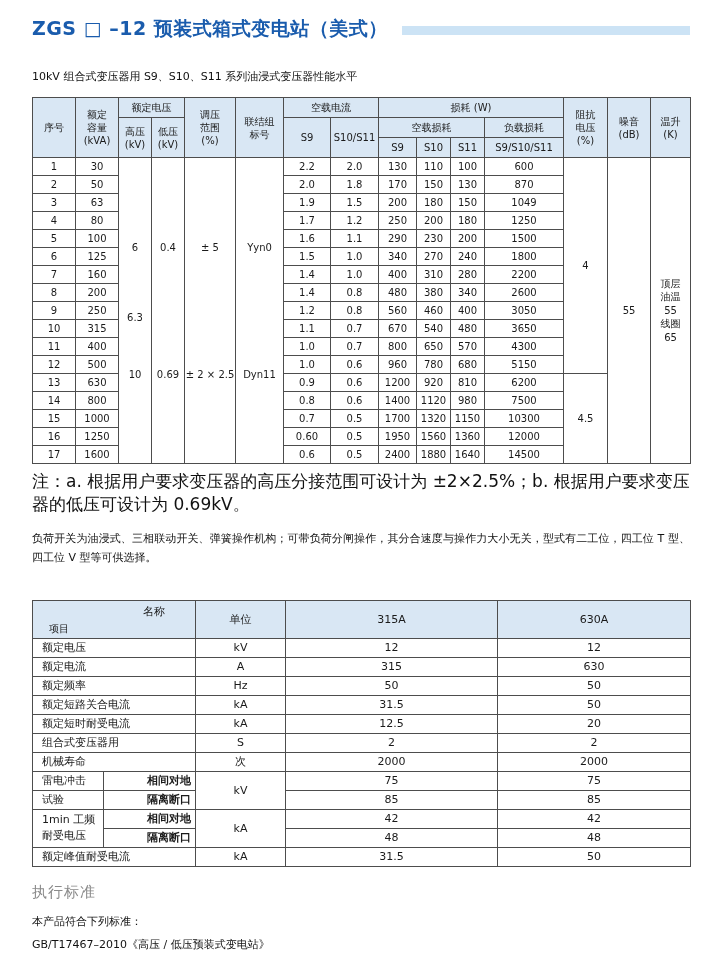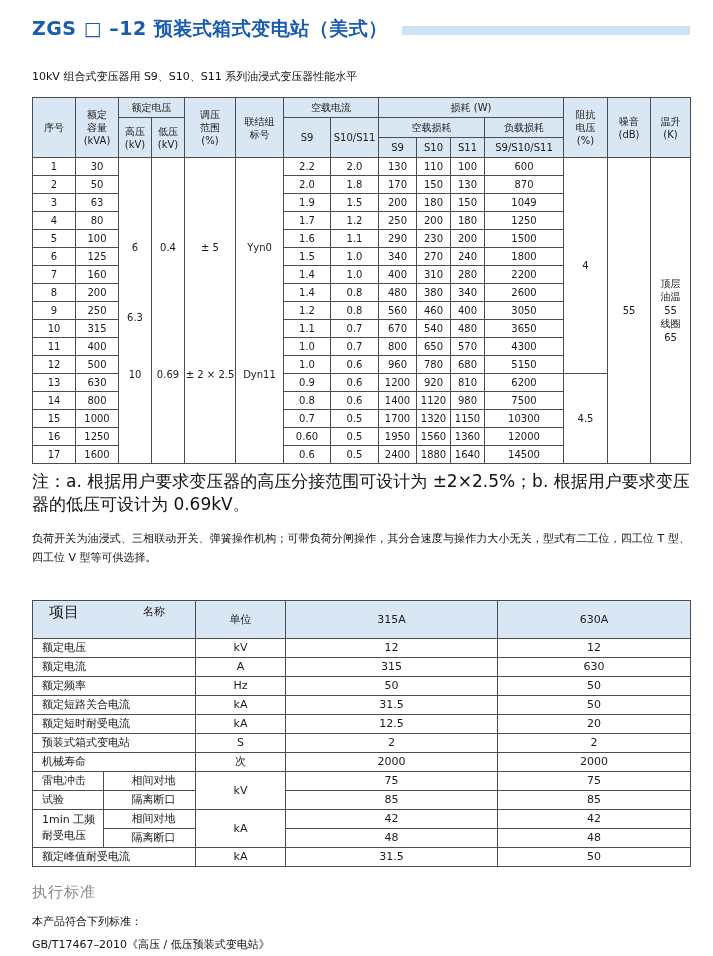--- a/index.html
+++ b/index.html
@@ -31,30 +31,30 @@
 
   
   .note { margin-top:6px; font-size:17px; color:#111; }
   .para { margin-top:13px; font-size:11px; line-height:1.75; color:#111; text-align:justify; }
 
   
   .t2 { margin-top:32px; }
   .t2 th { background:#d9e7f4; font-size:11px; height:38px; }
   .t2 td { font-size:11px; height:19px; padding:1px 4px; }
   .t2 td.item-cell { text-align:left; padding-left:9px; }
-  .t2 td.sub-cell { text-align:center; padding-left:12px; }
+  .t2 td.sub-cell { text-align:right; padding-left:12px;font-weight:bold; }
   .t2 td.pre { white-space:pre-line; line-height:1.5; }
   .diag { position:relative;
     background-image:linear-gradient(to bottom right,
       rgba(0,0,0,0) calc(50% - 0.6px), #4d4d4d calc(50% - 0.6px),
       #4d4d4d calc(50% + 0.6px), rgba(0,0,0,0) calc(50% + 0.6px));
     background-color:#d9e7f4;
   }
   .diag .lbl-top { position:absolute; top:3px; right:30px; font-size:11px; }
-  .diag .lbl-bottom { position:absolute; bottom:16px; left:16px; font-size:15px; }
+  .diag .lbl-bottom { position:absolute; bottom:2px; left:16px; font-size:10px; }
 
   
   .exec-title { margin-top:16px; font-size:15px; color:#8a8a8a; letter-spacing:1px; }
   .std-intro { margin-top:12px; font-size:11px; color:#111; }
   .std-line { margin-top:8px; font-size:11px; color:#111; }
 </style>
 </head>
 <body>
 
 <div class="content">
@@ -370,21 +370,21 @@
           <td>31.5</td>
           <td>50</td>
         </tr>
         <tr>
           <td class="item-cell" colspan="2">额定短时耐受电流</td>
           <td>kA</td>
           <td>12.5</td>
           <td>20</td>
         </tr>
         <tr>
-          <td class="item-cell" colspan="2">预装式箱式变电站</td>
+          <td class="item-cell" colspan="2">组合式变压器用</td>
           <td>S</td>
           <td>2</td>
           <td>2</td>
         </tr>
         <tr>
           <td class="item-cell" colspan="2">机械寿命</td>
           <td>次</td>
           <td>2000</td>
           <td>2000</td>
         </tr>

